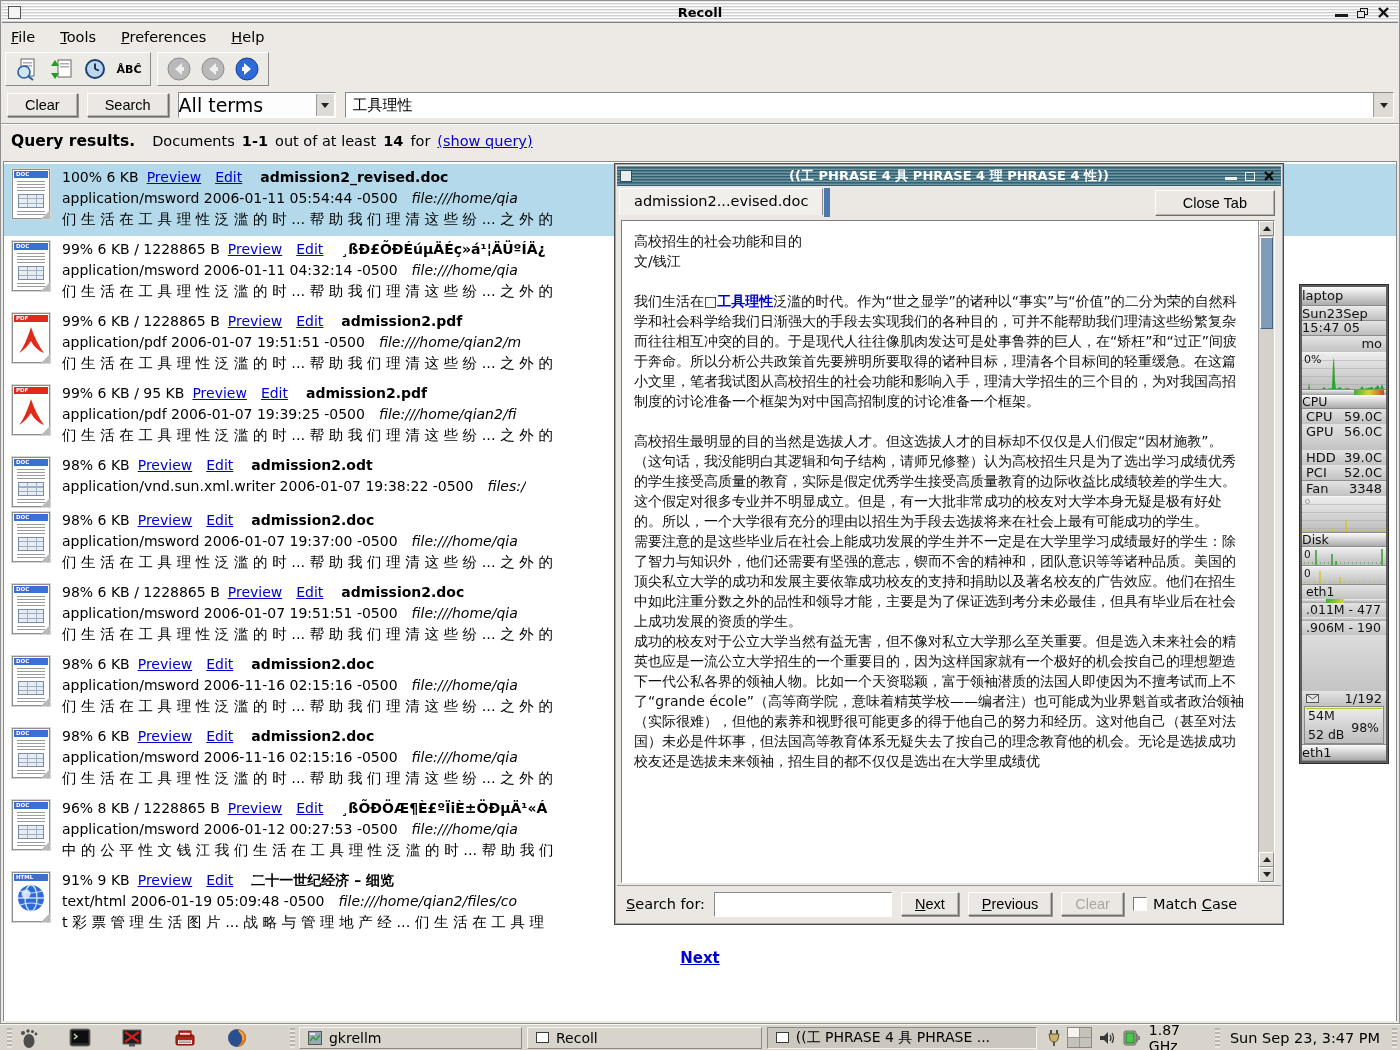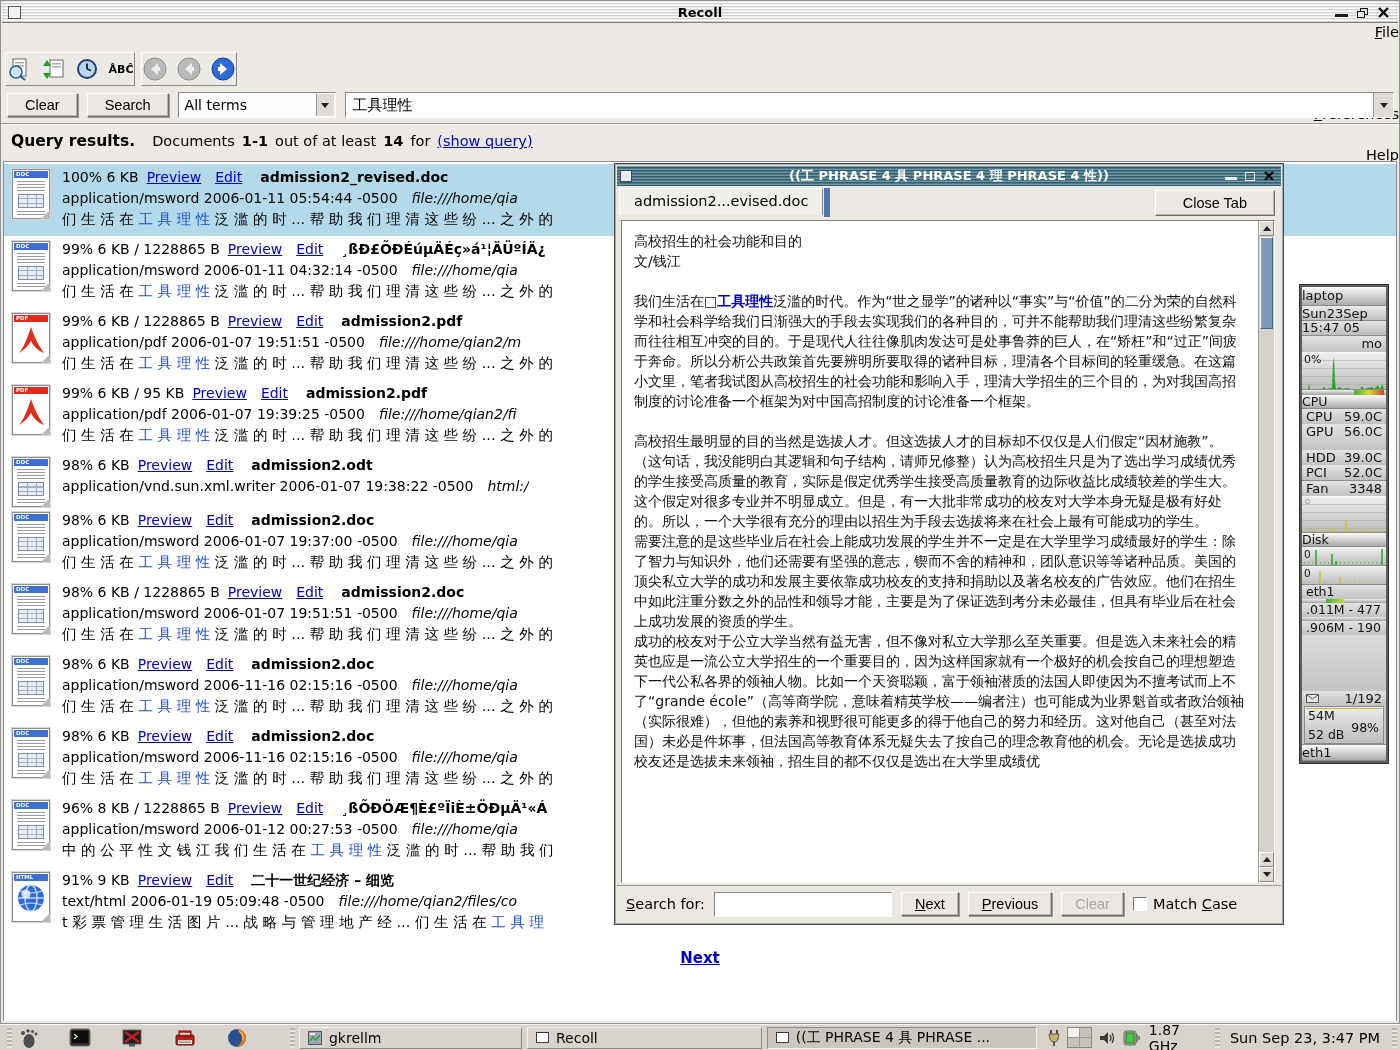--- a/index.html
+++ b/index.html
@@ -14,32 +14,32 @@
     border-bottom:1px solid #7e7e7e; display:flex; align-items:center; }
   .tb-icon { width:13px; height:13px; margin-left:6px; background:#f4f4f4; border:1px solid #555; }
   .tb-title { position:absolute; left:0; right:0; text-align:center; font-weight:bold; font-size:13px; color:#000; }
   .tb-controls { position:absolute; right:8px; top:0; height:21px; display:flex; align-items:center; gap:9px; }
   .ctl-min { width:13px; height:3px; background:#1a1a1a; margin-top:6px; }
   .ctl-max { width:11px; height:10px; position:relative; }
   .ctl-max .sq1 { position:absolute; left:3px; top:0; width:8px; height:7px; border:1.6px solid #1a1a1a; }
   .ctl-max .sq2 { position:absolute; left:0; top:3px; width:8px; height:7px; border:1.6px solid #1a1a1a; background:#e8e8e8; }
   .ctl-x svg { display:block; }
 
-  .menubar { position:absolute; top:23px; left:0; right:0; height:25px; display:flex; align-items:flex-end; gap:25px; padding-left:10px; font-size:14.5px; background:#edeae6;flex-direction:column; }
+  .menubar { position:absolute; top:23px; left:0; right:0; height:25px; display:flex; align-items:center; gap:25px; padding-left:10px; font-size:14.5px; background:#edeae6; }
   .menu-item { cursor:default; }
   .accel { text-decoration:underline; }
 
   .toolbar { position:absolute; top:49px; left:0; right:0; height:38px; display:flex; align-items:center; gap:6px; padding-left:4px; background:#edeae6; }
-  .tool-group { display:flex; align-items:center; gap:8px; padding:4px 0; border:1px solid #fff; border-right-color:#8a8a8a; border-bottom-color:#8a8a8a; background:#eceae5; height:34px; }
+  .tool-group { display:flex; align-items:center; gap:8px; padding:4px 8px; border:1px solid #fff; border-right-color:#8a8a8a; border-bottom-color:#8a8a8a; background:#eceae5; height:34px; }
   .tool-btn { width:26px; height:26px; display:flex; align-items:center; justify-content:center; }
   .abc-icon { font-size:11px; font-weight:bold; letter-spacing:0px; }
 
   .searchrow { position:absolute; top:89px; left:6px; right:5px; height:30px; display:flex; align-items:center; gap:9px; }
   .btn { font-size:14.5px; padding:3px 17px; background:#ebe8e3; border:1px solid #6e6e6e; border-top-color:#fdfdfd; border-left-color:#fdfdfd; box-shadow:inset -1px -1px 0 #b9b6b0, 1px 1px 0 #999; }
-  .combo { width:158px; height:26px; background:#fdfdfd; border:1px solid #8a8a8a; border-bottom-color:#fff; border-right-color:#fff; display:flex; align-items:center; position:relative; font-size:14px; padding-left:6px; }
+  .combo { width:158px; height:26px; background:#fdfdfd; border:1px solid #8a8a8a; border-bottom-color:#fff; border-right-color:#fff; display:flex; align-items:center; position:relative; font-size:19px; }
   .combo-arrow-btn { position:absolute; right:1px; top:1px; bottom:1px; width:18px; background:#dedad4; border-left:1px solid #9a9a9a; display:flex; align-items:center; justify-content:center; }
   .tri-down { width:0; height:0; border-left:4px solid transparent; border-right:4px solid transparent; border-top:5px solid #222; }
   .search-input-wrap { flex:1; height:26px; display:flex; border:1px solid #8a8a8a; border-bottom-color:#fff; border-right-color:#fff; background:#fff; position:relative; }
   .search-input { flex:1; border:0; outline:none; font-size:15px; padding:2px 7px; font-family:"DejaVu Sans",sans-serif; background:#fff; }
   .hist-btn { width:20px; background:#dedad4; border-left:1px solid #9a9a9a; display:flex; align-items:center; justify-content:center; }
 
   .hgroove { position:absolute; top:122px; left:0; right:0; height:2px; border-top:1px solid #9a9a9a; border-bottom:1px solid #fff; }
   .results-header { position:absolute; top:131px; left:10px; right:4px; height:26px; display:flex; align-items:baseline; gap:7px; font-size:14.5px; }
   .qr-title { font-weight:bold; font-size:15.5px; margin-right:10px; }
   .bold { font-weight:bold; }
@@ -60,21 +60,21 @@
      background:repeating-linear-gradient(180deg,transparent 0 3.5px,#9eb0c6 3.5px 4.5px),repeating-linear-gradient(90deg,transparent 0 8px,#9eb0c6 8px 9px),#e8edf4; }
   .ricon .lines2 { position:absolute; left:4px; right:4px; top:41px; height:6px;
      background:repeating-linear-gradient(180deg,#9a9a9a 0 1px,transparent 1px 3px); }
   .rtext { font-size:14px; line-height:21px; white-space:nowrap; overflow:hidden; color:#000; }
   .l1 .score { margin-right:8px; }
   .l1 a.link { margin-right:14px; }
   .l1 .fname { font-weight:bold; margin-left:4px; }
   .l2 .url { font-style:italic; margin-left:14px; }
   .l2 .mime { }
   .l3 { font-size:14.5px; }
-  .l3 .match { color:#1d4ed8; }
+  .l3 .match { color:#000000; }
   .next-link-row { text-align:center; margin-top:10px; font-size:15px; }
   .next-link-row a { font-weight:bold; }
 
   
   #preview { position:absolute; left:614px; top:163px; width:670px; height:762px; background:#ebe8e4; border:1px solid #4a4a4a; box-shadow:0 0 0 1px #a8a8a8 inset; }
   .pv-titlebar { position:absolute; top:2px; left:2px; right:2px; height:20px;
     background:repeating-linear-gradient(180deg,#6f97a4 0 1px,#33606e 1px 2px,#4c7887 2px 3px);
     display:flex; align-items:center; }
   .pv-icon { width:12px; height:12px; margin-left:3px; background:#e7ecef; border:1px solid #31505a; }
   .pv-title { position:absolute; left:0; right:0; text-align:center; color:#fff; font-weight:bold; font-size:13px; }
@@ -307,21 +307,21 @@
       <div class="result-row short">
         <div class="ricon doc">
             <div class="hdr">DOC</div>
             <div class="lines"></div>
             <div class="tbl"></div>
             <div class="lines2"></div>
             <div class="fold"></div>
           </div>
         <div class="rtext">
           <div class="l1"><span class="score">98% 6 KB</span><a class="link">Preview</a><a class="link">Edit</a><span class="fname">admission2.odt</span></div>
-          <div class="l2"><span class="mime">application/vnd.sun.xml.writer  2006-01-07 19:38:22 -0500</span><span class="url">html:/</span></div>
+          <div class="l2"><span class="mime">application/vnd.sun.xml.writer  2006-01-07 19:38:22 -0500</span><span class="url">files:/</span></div>
 
         </div>
       </div>
 
       <div class="result-row">
         <div class="ricon doc">
             <div class="hdr">DOC</div>
             <div class="lines"></div>
             <div class="tbl"></div>
             <div class="lines2"></div>

